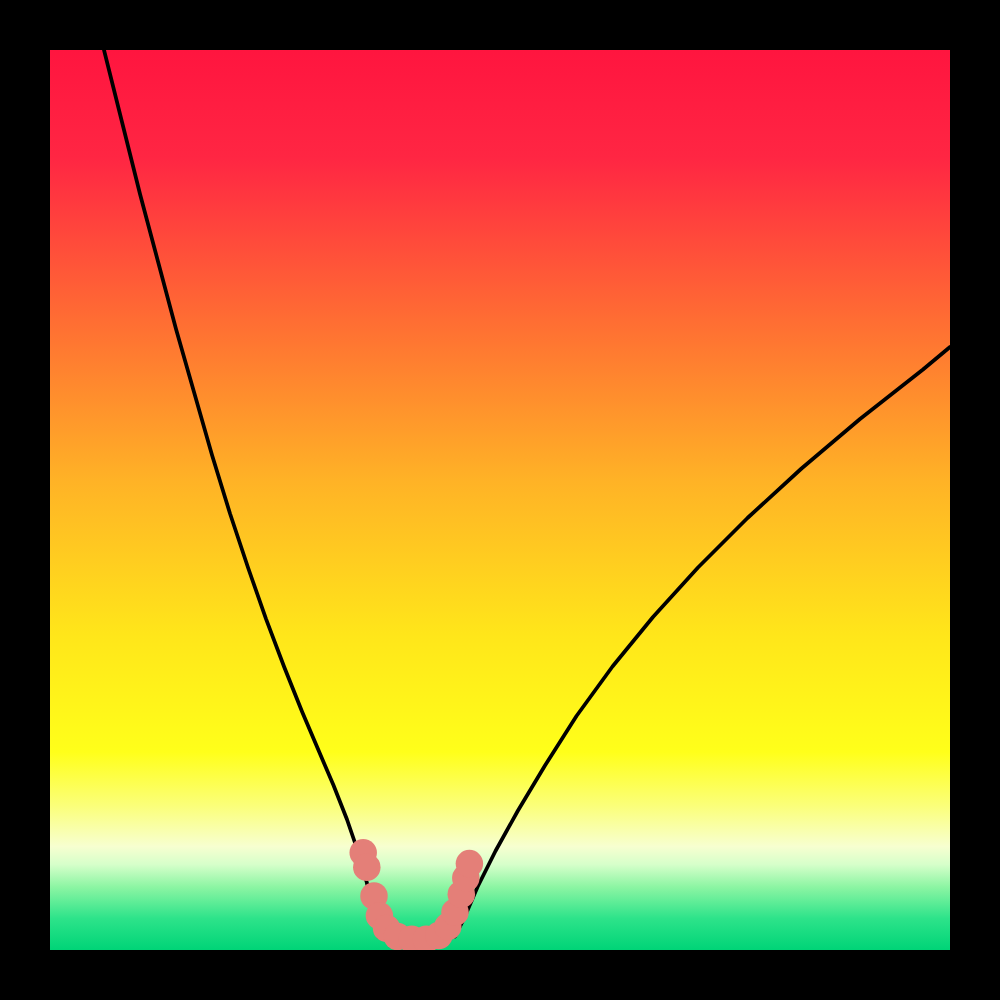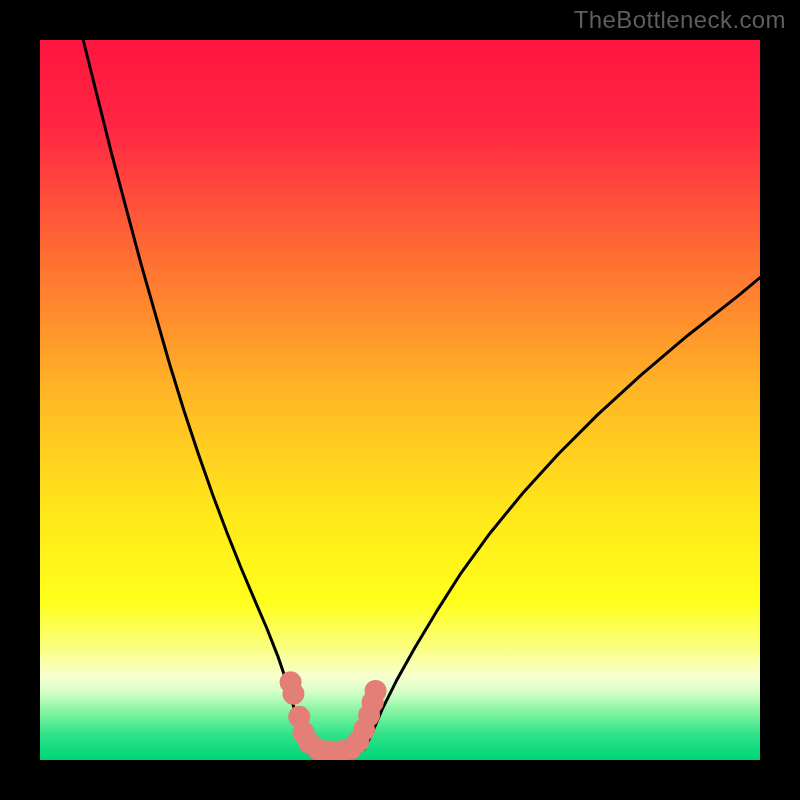--- a/index.html
+++ b/index.html
@@ -45,21 +45,20 @@
     font-weight: 500;
     color: #5e5e5e;
     letter-spacing: 0.4px;
   }
 </style>
 </head>
 <body>
 
 <div class="frame">
 
-  <div class="watermark">TheBottleneck.com</div>
 
   <div class="plot-area">
 
     <svg class="gradient" viewBox="0 0 720 720" preserveAspectRatio="none">
       <defs>
         <linearGradient id="bg" x1="0" y1="0" x2="0" y2="1">
             <stop offset="0%" stop-color="#ff153f"></stop>
             <stop offset="12%" stop-color="#ff2643"></stop>
             <stop offset="30%" stop-color="#ff6d33"></stop>
             <stop offset="48%" stop-color="#ffb326"></stop>

